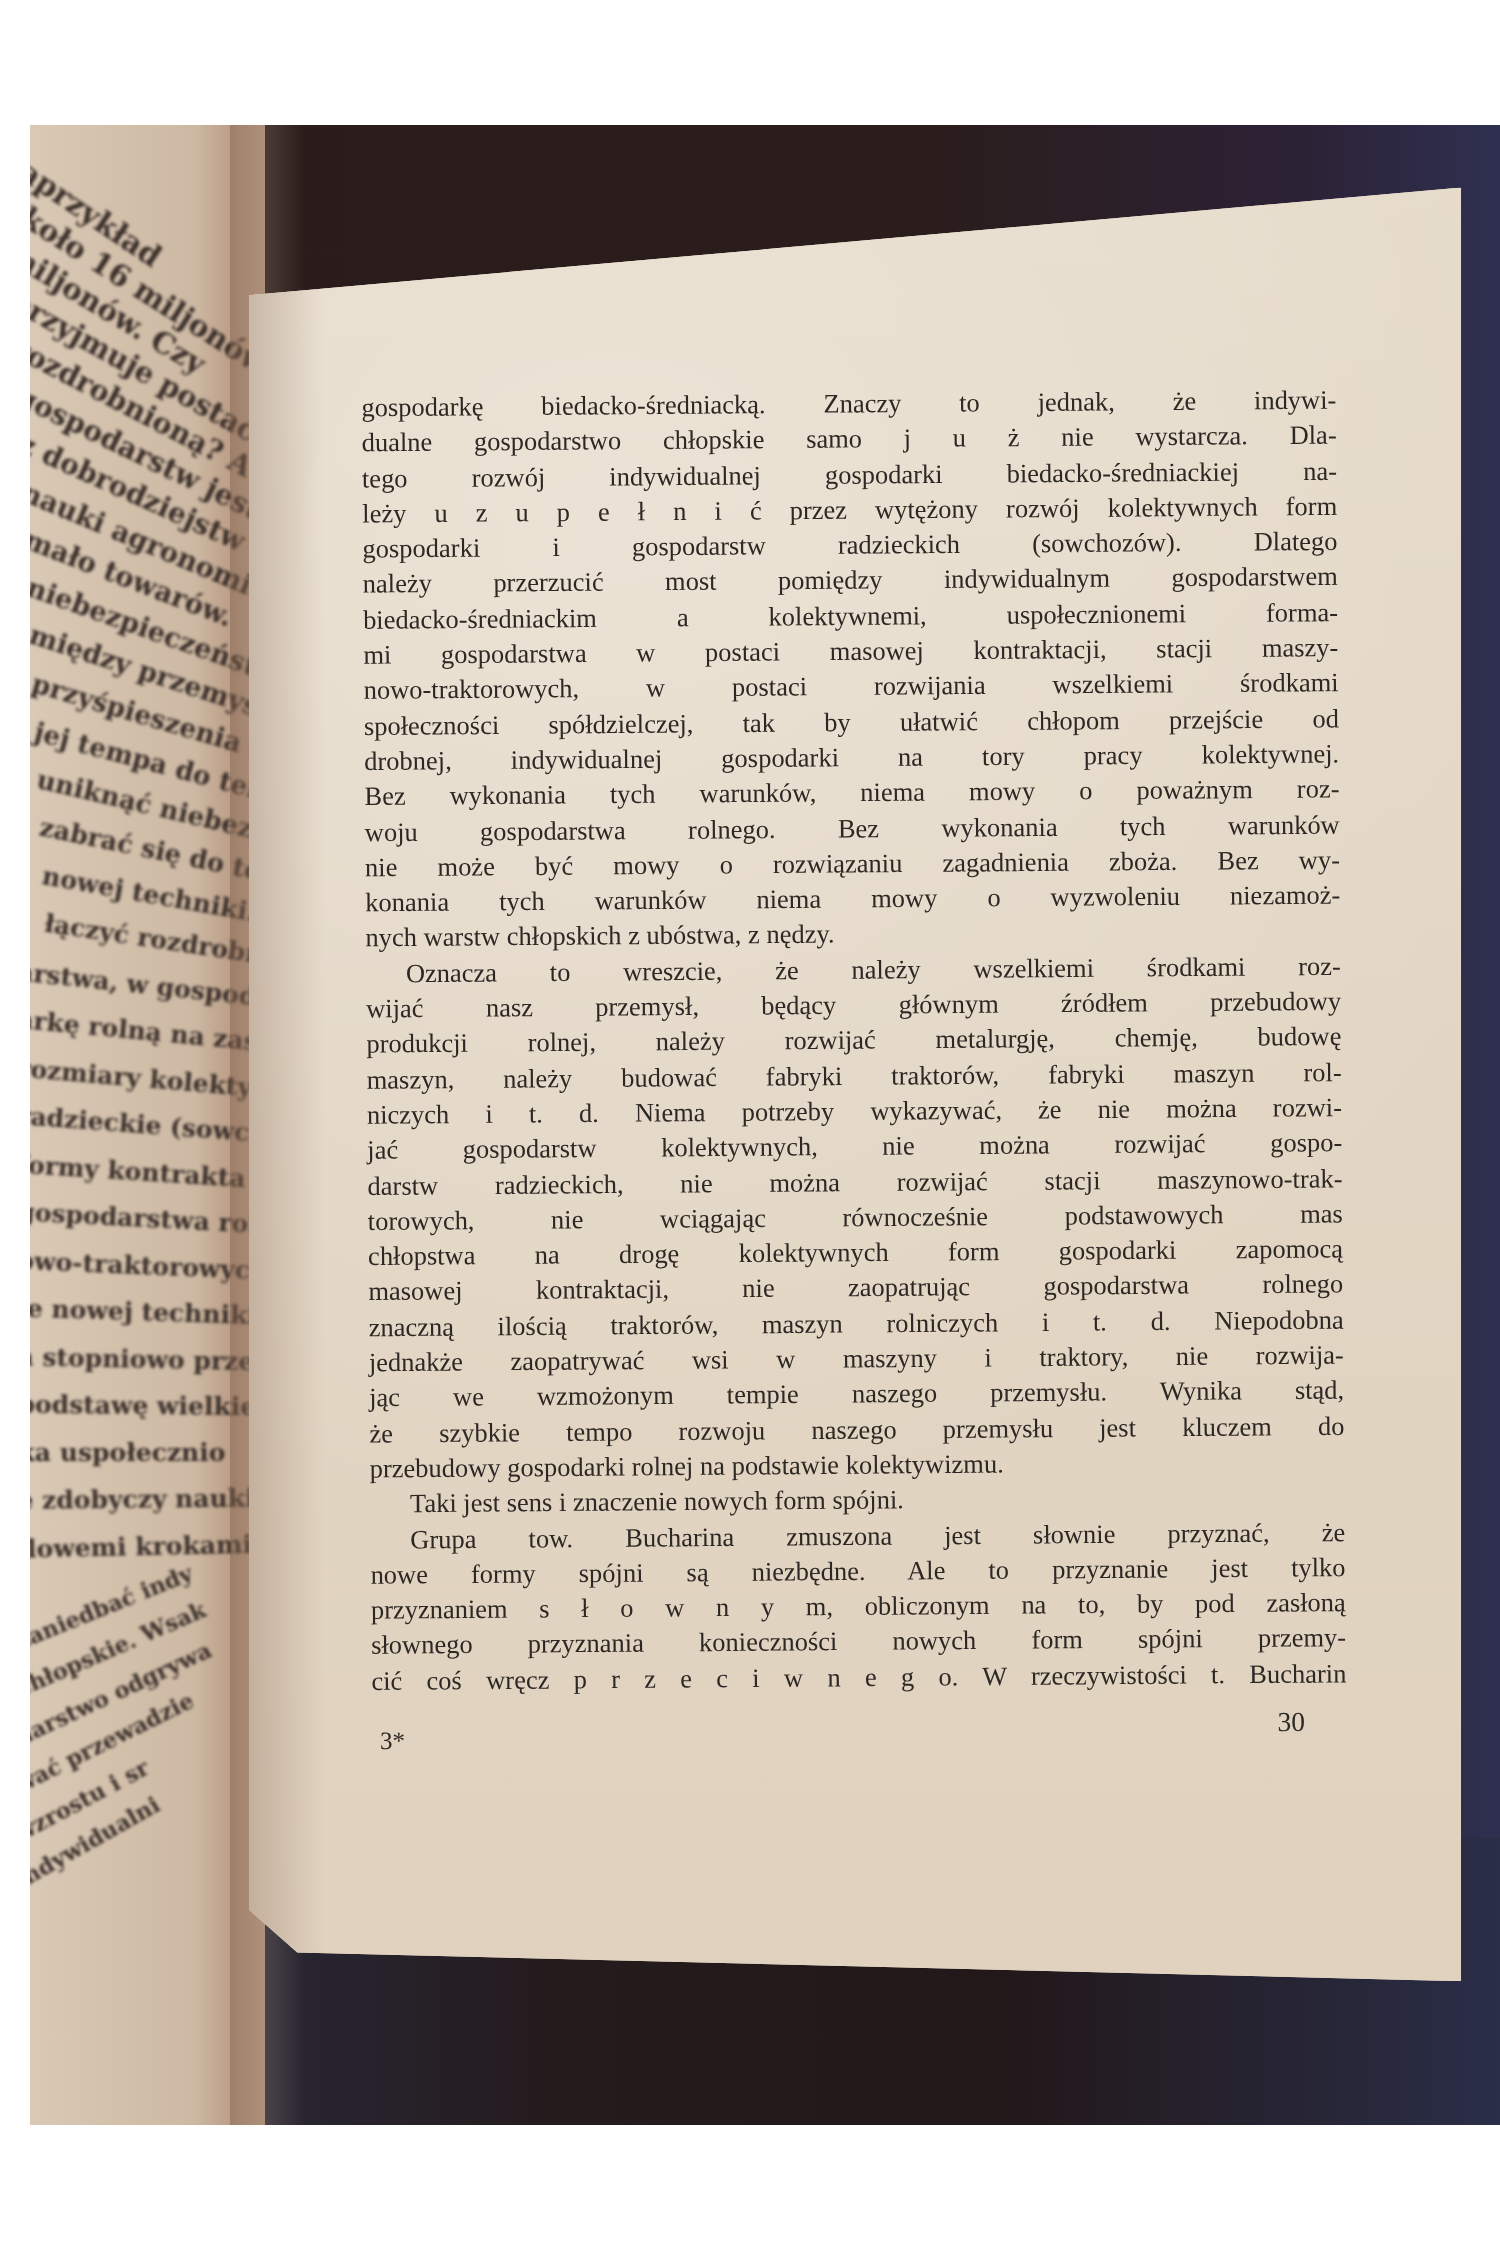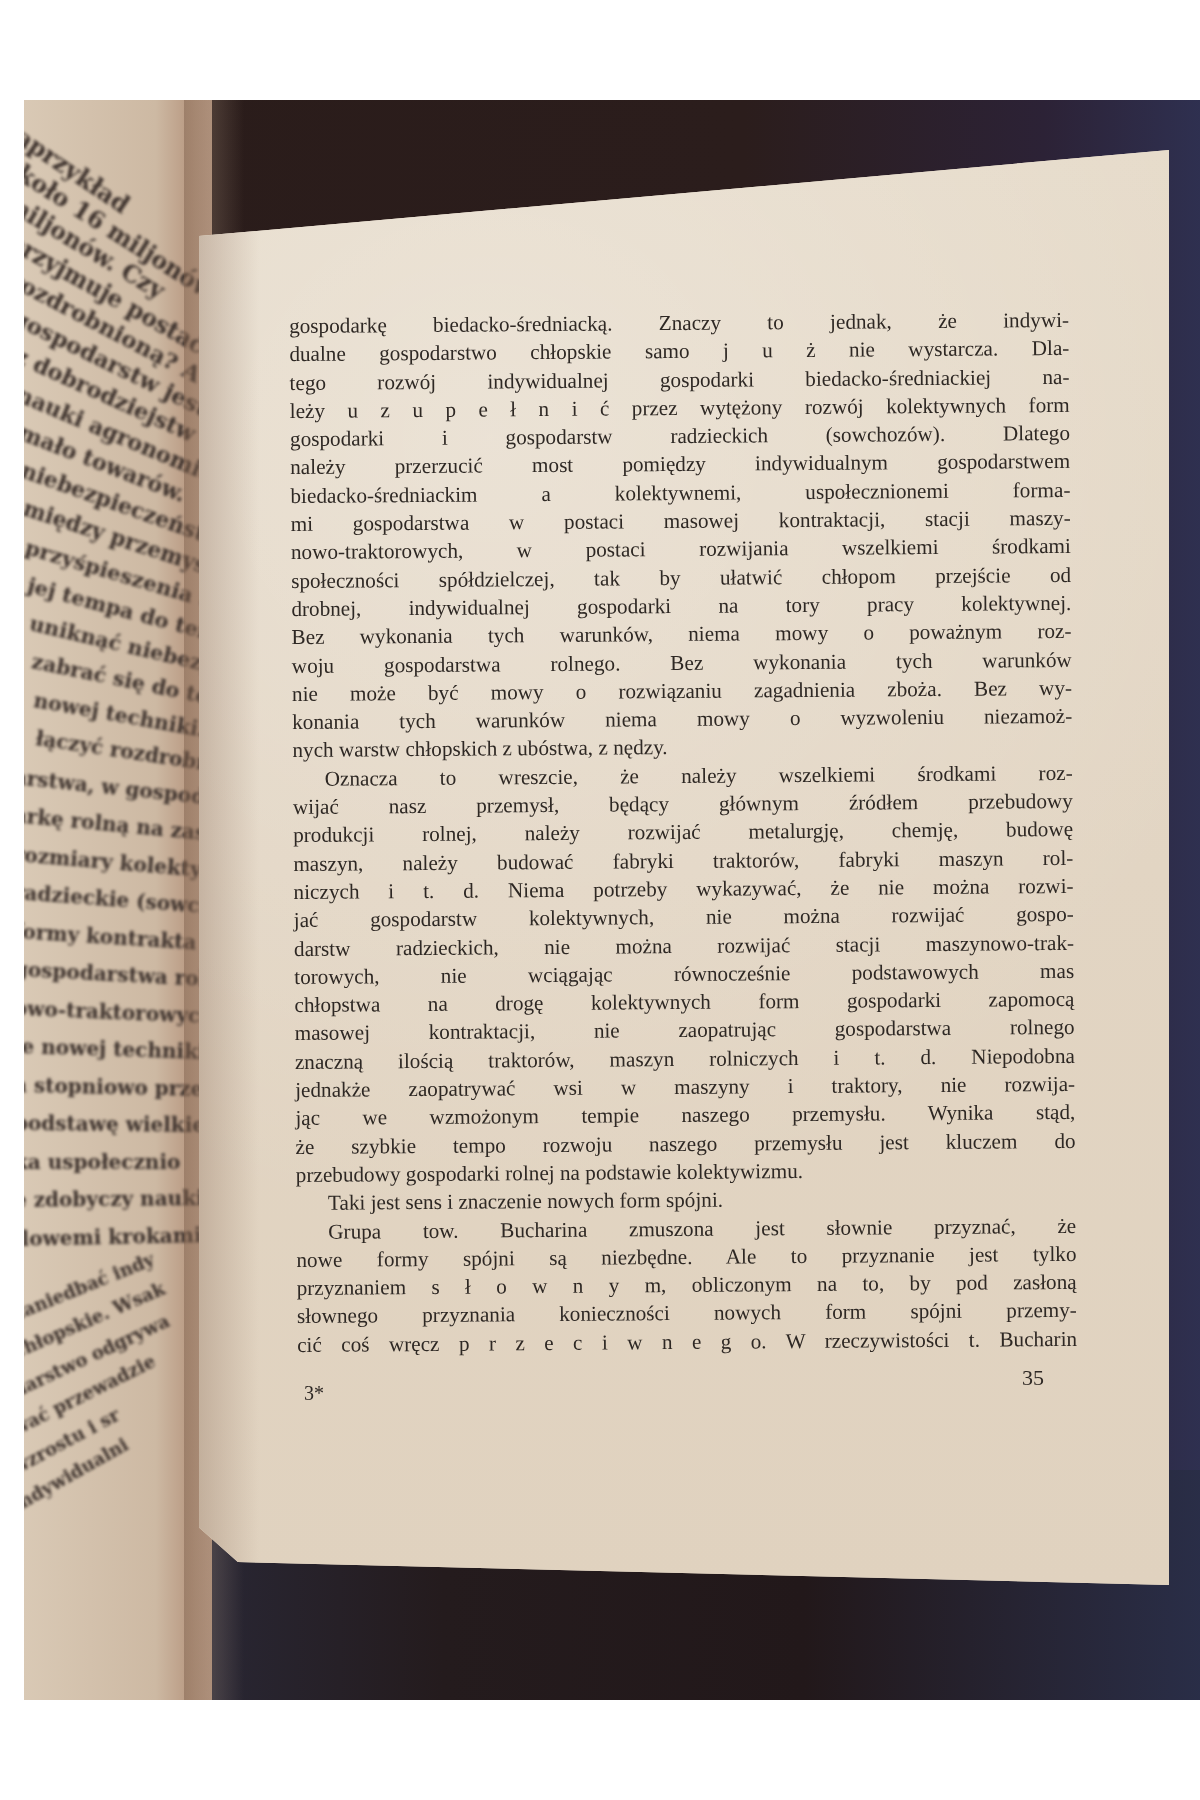--- a/index.html
+++ b/index.html
@@ -156,15 +156,15 @@
         <span class="line">że szybkie tempo rozwoju naszego przemysłu jest kluczem do</span>
         <span class="line last">przebudowy gospodarki rolnej na podstawie kolektywizmu.</span>
         <span class="line indent last">Taki jest sens i znaczenie nowych form spójni.</span>
         <span class="line indent">Grupa tow. Bucharina zmuszona jest słownie przyznać, że</span>
         <span class="line">nowe formy spójni są niezbędne. Ale to przyznanie jest tylko</span>
         <span class="line">przyznaniem s ł o w n y m, obliczonym na to, by pod zasłoną</span>
         <span class="line">słownego przyznania konieczności nowych form spójni przemy-</span>
         <span class="line">cić coś wręcz p r z e c i w n e g o. W rzeczywistości t. Bucharin</span>
       </div>
     <div class="footer-sig">3*</div>
-    <div class="footer-num">35</div>
+    <div class="footer-num">30</div>
   </div>
 </div>
 
 </body></html>

